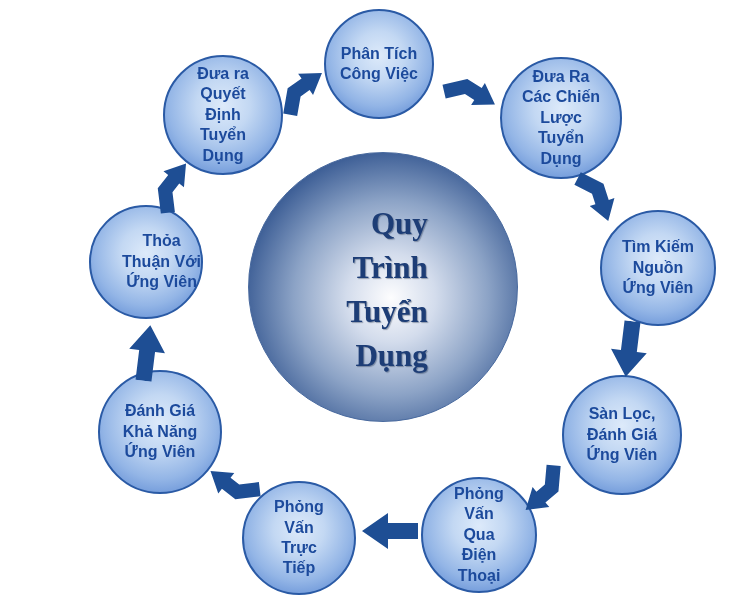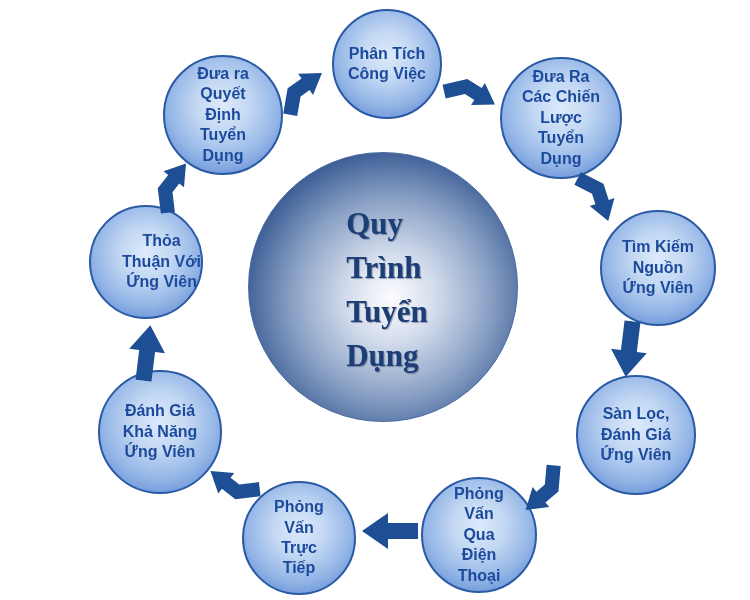--- a/index.html
+++ b/index.html
@@ -15,21 +15,21 @@
   }
   .node-label {
     font-weight:bold; color:#1c4a9c; font-size:16px; line-height:1.28;
     white-space:pre-line; font-family:"Liberation Sans", sans-serif;
   }
   .center-sphere {
     position:absolute; left:248px; top:152px; width:270px; height:270px;
     border-radius:50%; box-sizing:border-box;
     background: radial-gradient(circle at 53% 54%, #fdfdfe 0%, #d3dcec 22%, #8ca3c6 48%, #3f6097 72%, #24477e 92%, #1f4279 100%);
     border:1px solid #48699e;
-    display:flex; align-items:center; justify-content:center; text-align:left;
+    display:flex; align-items:center; justify-content:center; text-align:right;
   }
   .center-label {
     font-family:"Liberation Serif", serif; font-weight:bold;
     font-size:31px; line-height:1.42; color:#1d3d76; white-space:pre-line;
     padding-left:8px; padding-top:6px;
     text-shadow:1px 1px 1px rgba(10,25,55,0.35);
   }
   .arrow { position:absolute; }
 </style>
 </head>
@@ -37,37 +37,37 @@
 
 <div class="stage">
 
   <div class="center-sphere">
     <div class="center-label">Quy
 Trình
 Tuyển
 Dụng</div>
   </div>
 
-  <div class="node" style="left:332px; top:9px;  width:110px; height:110px;justify-content:center;">
+  <div class="node" style="left:324px; top:9px;  width:110px; height:110px;justify-content:center;">
     <span class="node-label">Phân Tích
 Công Việc</span>
   </div>
   <div class="node" style="left:500px; top:57px; width:122px; height:122px;">
     <span class="node-label">Đưa Ra
 Các Chiến
 Lược
 Tuyển
 Dụng</span>
   </div>
   <div class="node" style="left:600px; top:210px; width:116px; height:116px;">
     <span class="node-label">Tìm Kiếm
 Nguồn
 Ứng Viên</span>
   </div>
-  <div class="node" style="left:576px; top:375px; width:120px; height:120px;">
+  <div class="node" style="left:562px; top:375px; width:120px; height:120px;">
     <span class="node-label">Sàn Lọc,
 Đánh Giá
 Ứng Viên</span>
   </div>
   <div class="node" style="left:421px; top:477px; width:116px; height:116px;">
     <span class="node-label">Phỏng
 Vấn
 Qua
 Điện
 Thoại</span>

